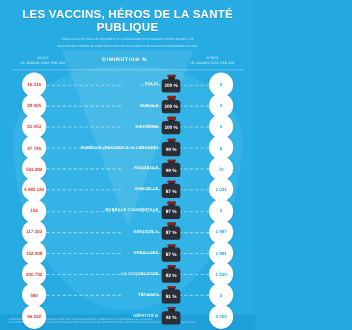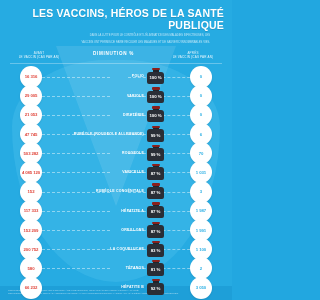--- a/index.html
+++ b/index.html
@@ -27,21 +27,21 @@
   .funnel {
     position: absolute;
     left: 50%; top: 46px;
     transform: translateX(-50%);
     width: 0; height: 0;
     border-left: 60px solid transparent;
     border-right: 60px solid transparent;
     border-top: 160px solid rgba(255,255,255,0.10);
   }
   
-  .header { position: relative; padding: 8px 8px 0; text-align: right; }
+  .header { position: relative; padding: 8px 8px 0; text-align: center; }
   .title {
     color: #ffffff;
     font-size: 10.5px;
     font-weight: bold;
     letter-spacing: .2px;
     line-height: 1.1;
     text-shadow: 0 1px 0 rgba(0,0,0,.12);
   }
   .subtitle {
     margin-top: 3px;

